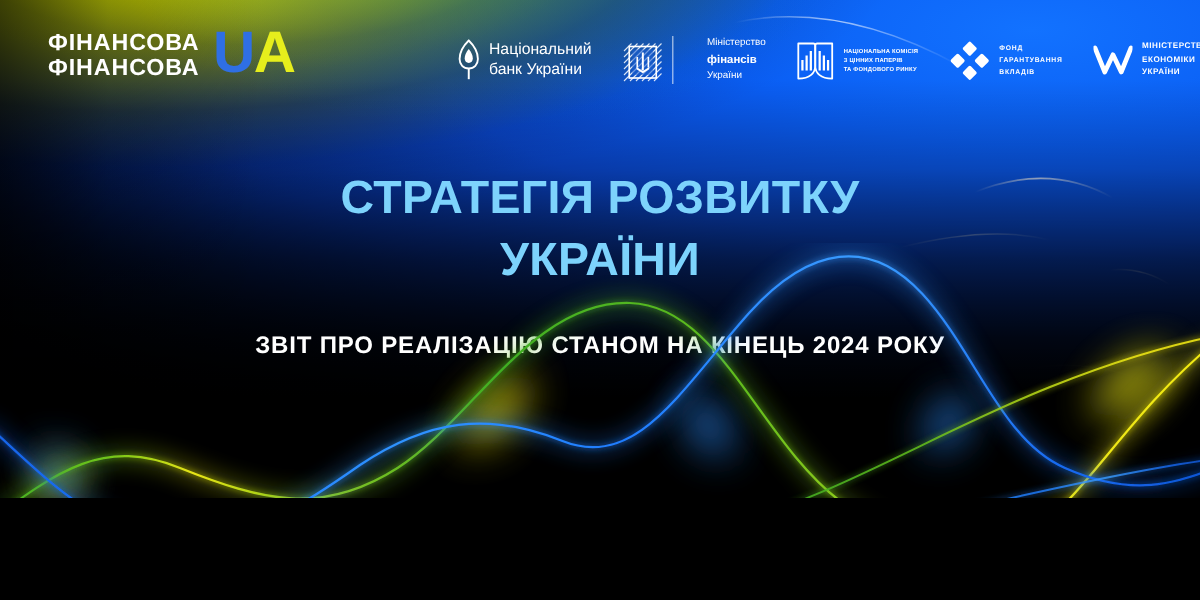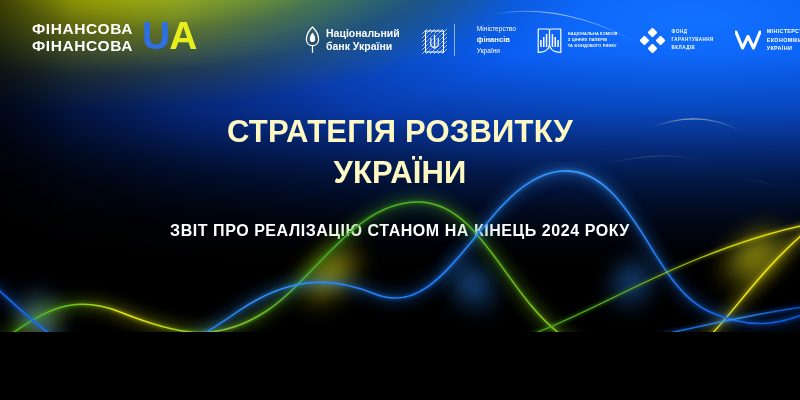--- a/index.html
+++ b/index.html
@@ -115,21 +115,21 @@
     justify-content: center;
   }
   .plogo .ptext {
     color: #ffffff;
     white-space: nowrap;
   }
 
   
   .nbu .ptext {
     font-size: 10.5px;
-    font-weight: 700;
+    font-weight: 400;
     line-height: 1.25;
   }
   
   .minfin .ptext {
     font-size: 6.6px;
     line-height: 1.5;
     border-left: 1px solid rgba(255,255,255,0.55);
     padding-left: 22px;
   }
   .minfin .ptext .b { font-weight: 700; font-size: 7.6px; }
@@ -157,21 +157,21 @@
 
   
   .hero {
     position: absolute;
     left: 0; right: 0;
     top: 112px;
     text-align: center;
   }
   .hero h1 {
     margin: 0;
-    color: #fef9c3;
+    color: #7dd3fc;
     font-size: 31px;
     font-weight: 800;
     letter-spacing: 0.2px;
     line-height: 1.32;
     text-transform: uppercase;
   }
   .hero h1 .ln { display: block; }
   .hero .subtitle {
     margin-top: 28px;
     color: #ffffff;

